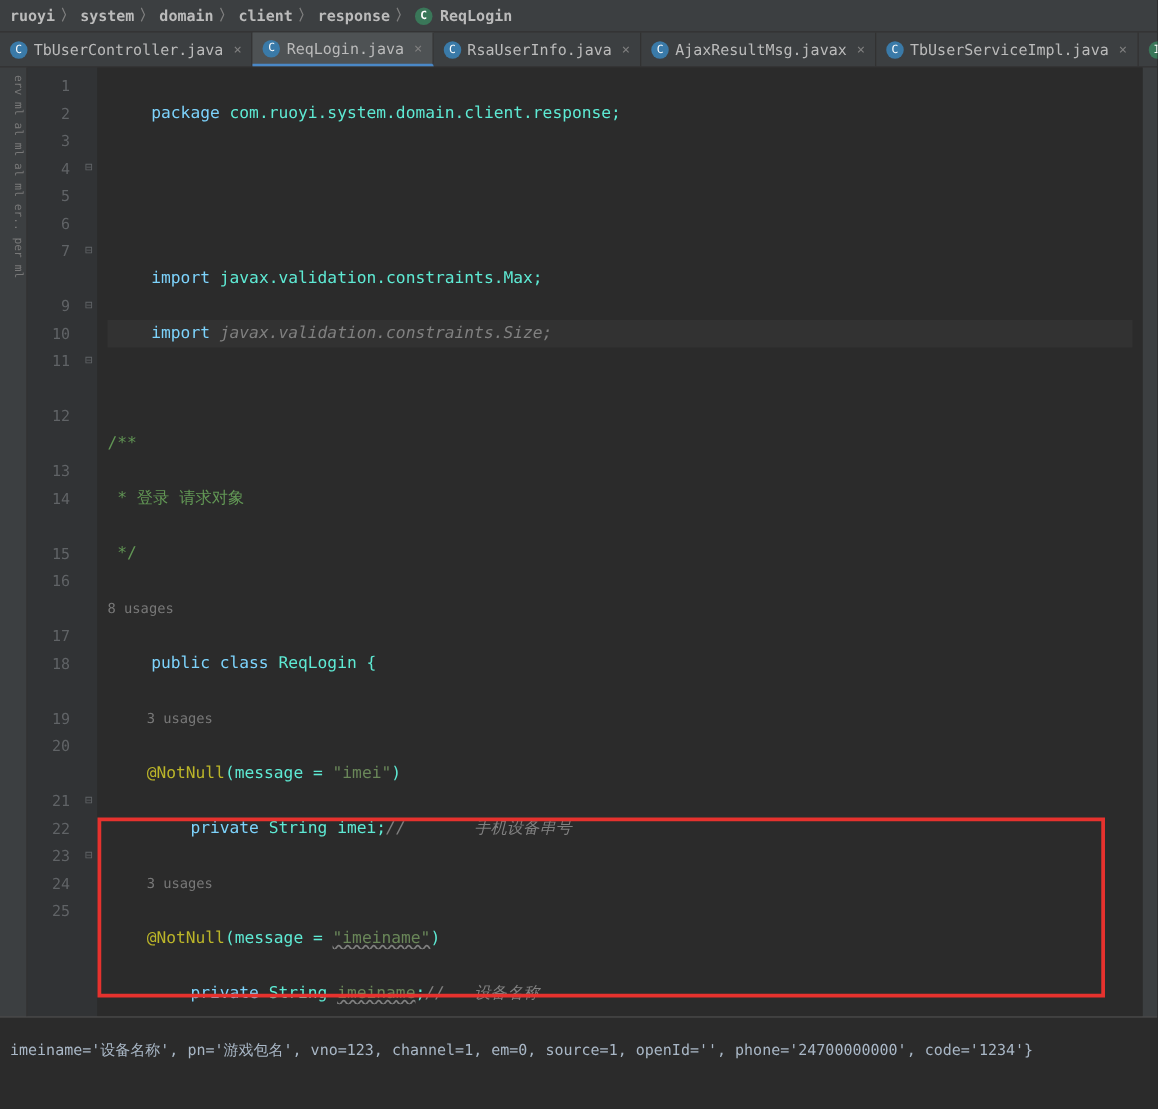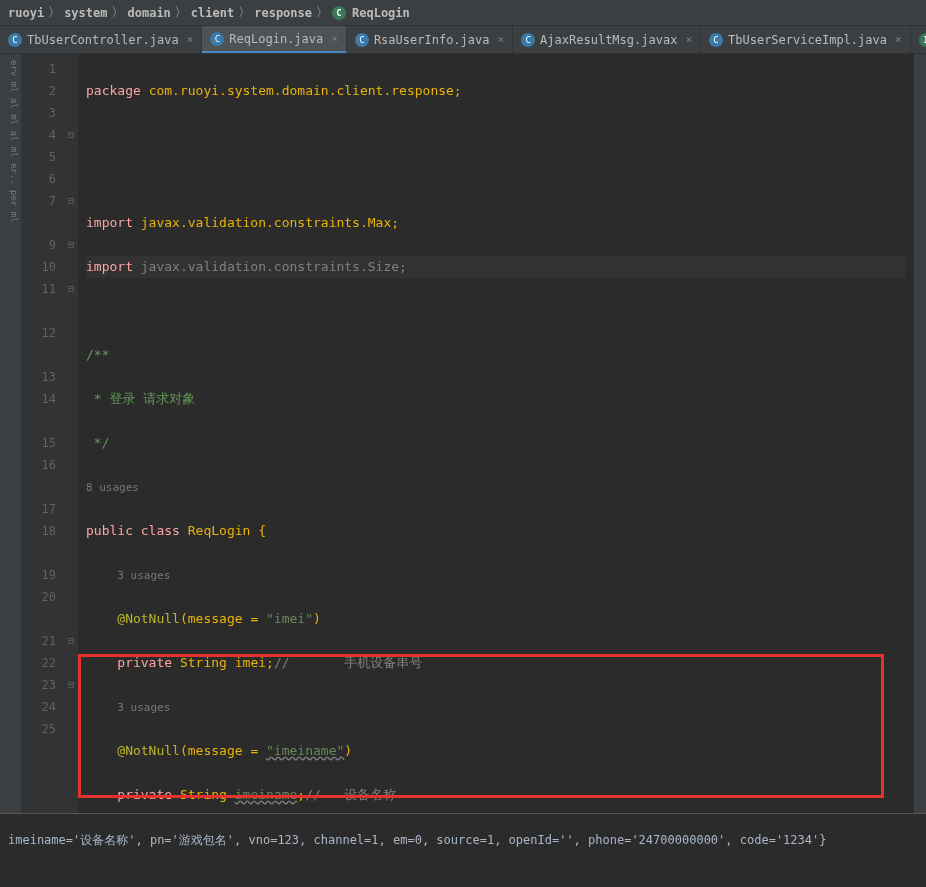--- a/index.html
+++ b/index.html
@@ -104,27 +104,27 @@
   flex: 1;
   background: #2b2b2b;
   padding: 4px 8px;
   line-height: 22px;
   font-size: 13px;
   position: relative;
   white-space: pre;
 }
 .line { height: 22px; }
 .line.caret { background: #323232; }
-.kw { color: #fca5a5; }
+.kw { color: #7dd3fc; margin-left: 35px; }
 .str { color: #6a8759; }
 .ann { color: #bbb529; }
-.comment { color: #808080; }
+.comment { color: #808080; font-style: italic; }
 .doc { color: #629755; font-style: normal; }
 .usage { color: #787878; font-size: 11px; }
-.white { color: #eab308; }
+.white { color: #5eead4; }
 .wavystr { color: #6a8759; text-decoration: underline wavy #808080; }
 .highlight-box {
   position: absolute;
   border: 3px solid #e6322e;
   left: 0;
   top: 600px;
   width: 806px;
   height: 144px;
   pointer-events: none;
 }

